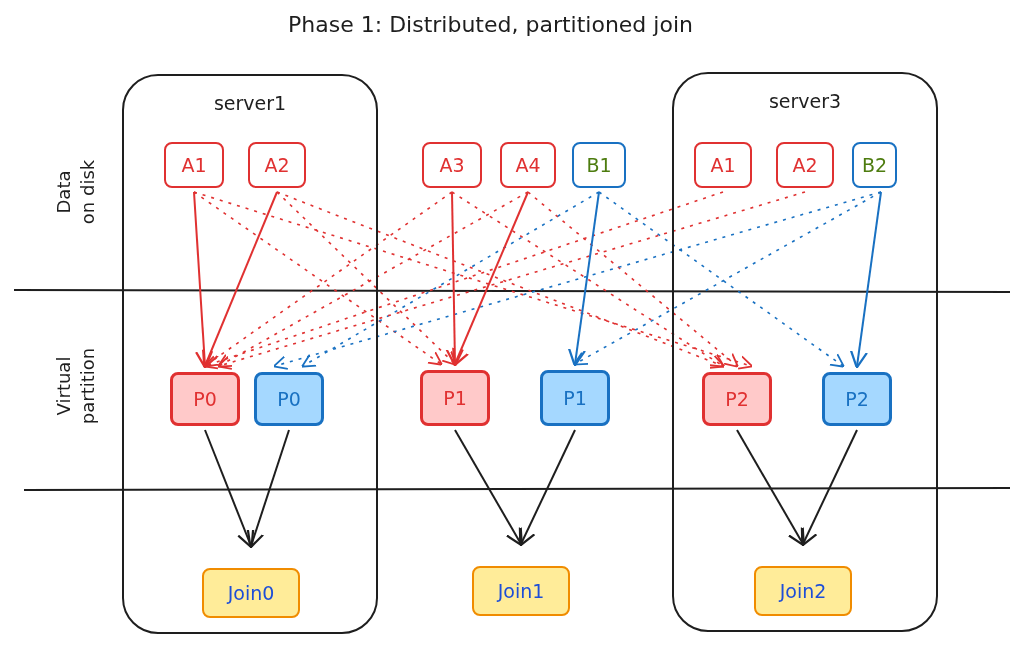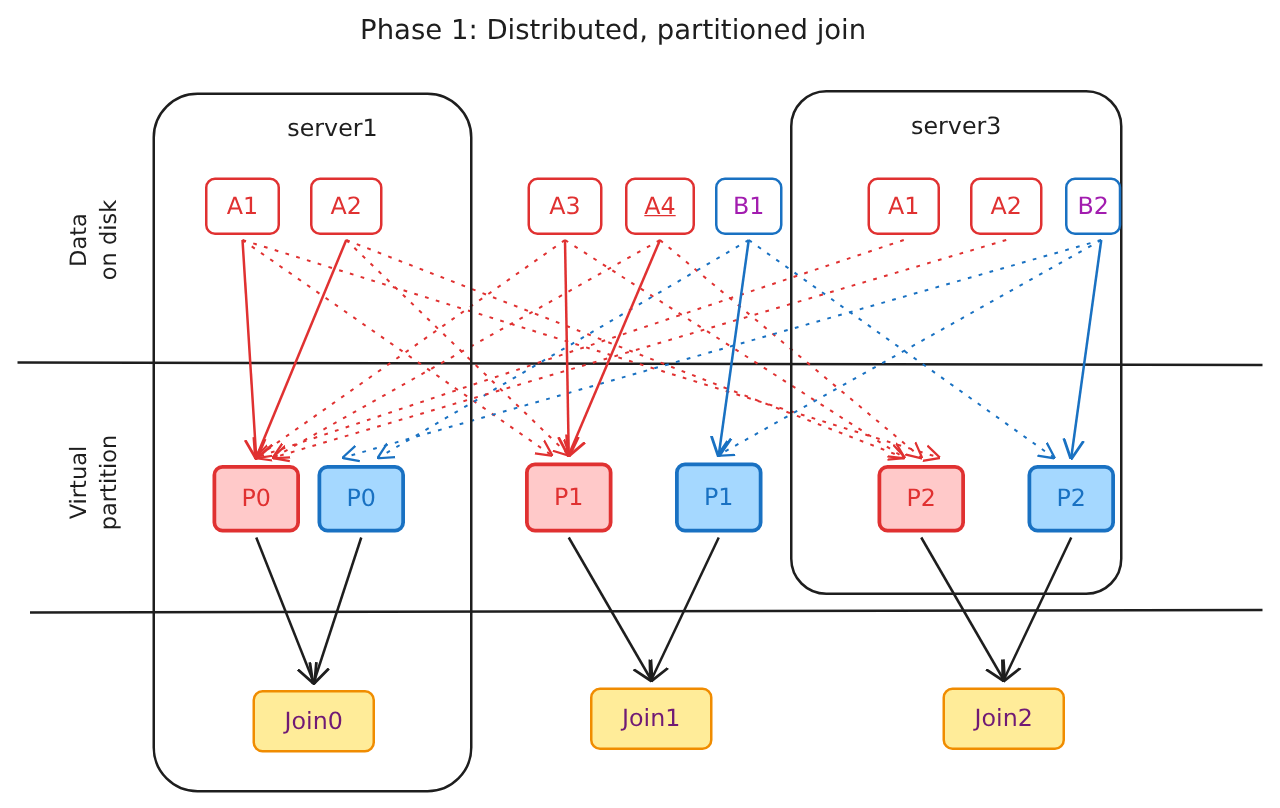--- a/index.html
+++ b/index.html
@@ -8,24 +8,24 @@
   #stage { position: absolute; left: 0; top: 0; width: 1024px; height: 646px; }
   .title { position: absolute; left: 0; width: 981px; top: 12px; text-align: center;
            font-size: 22px; color: #1e1e1e; }
   .server { position: absolute; border: 2px solid #1e1e1e; border-radius: 36px; box-sizing: border-box; }
   .server-label { position: absolute; width: 100%; text-align: center; top: 16px; font-size: 19px; }
   .row-label { position: absolute; transform: rotate(-90deg); transform-origin: center center;
                text-align: center; font-size: 18px; line-height: 24px; width: 120px; }
   .node { position: absolute; box-sizing: border-box; border: 2px solid; border-radius: 8px;
           display: flex; align-items: center; justify-content: center; font-size: 19px; }
   .node.a { border-color: #e03131; color: #e03131; background: #ffffff; }
-  .node.b { border-color: #1971c2; color: #a21caf; background: #ffffff; }
+  .node.b { border-color: #1971c2; color: #4d7c0f; background: #ffffff; }
   .node.pa { border-color: #e03131; color: #e03131; background: #ffc9c9; border-width: 3px; }
   .node.pb { border-color: #1971c2; color: #1971c2; background: #a5d8ff; border-width: 3px; }
-  .node.j { border-color: #f08c00; color: #701a75; background: #ffec99; }
+  .node.j { border-color: #f08c00; color: #1d4ed8; background: #ffec99; margin-top: 16px; }
 </style>
 </head>
 <body>
 
 <div id="stage">
   <svg id="lines" width="1024" height="646" style="position:absolute;left:0;top:0">
     <defs>
       <marker id="arrA" viewBox="0 0 10 10" refX="9" refY="5" markerWidth="8" markerHeight="10" orient="auto-start-reverse">
           <path d="M0,0 L10,5 L0,10" fill="none" stroke="#e03131" stroke-width="1.4"></path>
         </marker>
@@ -72,34 +72,34 @@
 
   <div class="row-label" style="left:16px;top:168px;">
     <span style="white-space:pre-line">Data
 on disk</span>
   </div>
   <div class="row-label" style="left:16px;top:362px;">
     <span style="white-space:pre-line">Virtual
 partition</span>
   </div>
 
-  <div class="server" style="left:122px;top:74px;width:256px;height:560px;padding-left:16px;">
+  <div class="server" style="left:122px;top:74px;width:256px;height:560px;">
     <div class="server-label">server1</div>
   </div>
 
 
-  <div class="server" style="left:632px;top:72px;width:266px;height:404px;border-radius:29px;">
+  <div class="server" style="left:672px;top:72px;width:266px;height:560px;">
     <div class="server-label">server3</div>
   </div>
 
   <div class="node a" id="s1-A1" style="left:164px;top:142px;width:60px;height:46px;">A1</div>
   <div class="node a" id="s1-A2" style="left:248px;top:142px;width:58px;height:46px;">A2</div>
 
   <div class="node a" id="s2-A3" style="left:422px;top:142px;width:60px;height:46px;">A3</div>
-  <div class="node a" id="s2-A4" style="left:500px;top:142px;width:56px;height:46px;text-decoration:underline;">A4</div>
+  <div class="node a" id="s2-A4" style="left:500px;top:142px;width:56px;height:46px;">A4</div>
   <div class="node b" id="s2-B1" style="left:572px;top:142px;width:54px;height:46px;">B1</div>
 
   <div class="node a" id="s3-A1" style="left:694px;top:142px;width:58px;height:46px;">A1</div>
   <div class="node a" id="s3-A2" style="left:776px;top:142px;width:58px;height:46px;">A2</div>
   <div class="node b" id="s3-B2" style="left:852px;top:142px;width:45px;height:46px;">B2</div>
 
   <div class="node pa" id="s1-PA" style="left:170px;top:372px;width:70px;height:54px;">P0</div>
   <div class="node pb" id="s1-PB" style="left:254px;top:372px;width:70px;height:54px;">P0</div>
 
   <div class="node pa" id="s2-PA" style="left:420px;top:370px;width:70px;height:56px;">P1</div>

